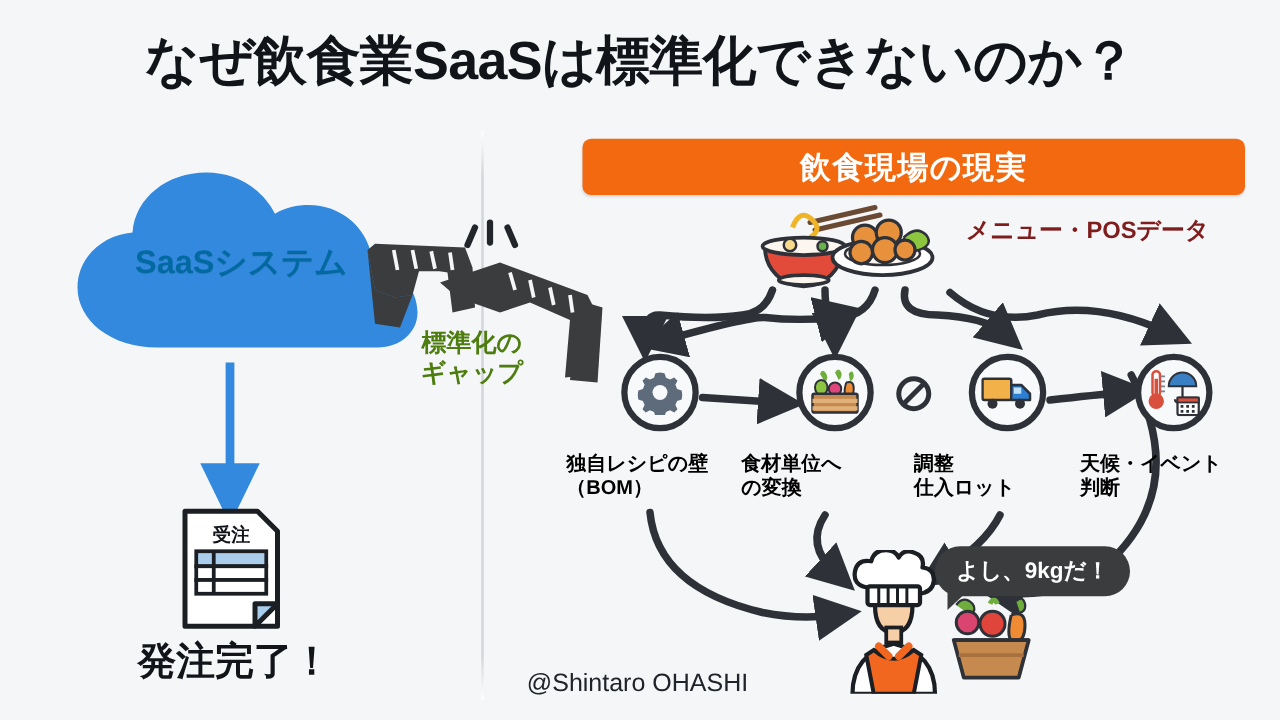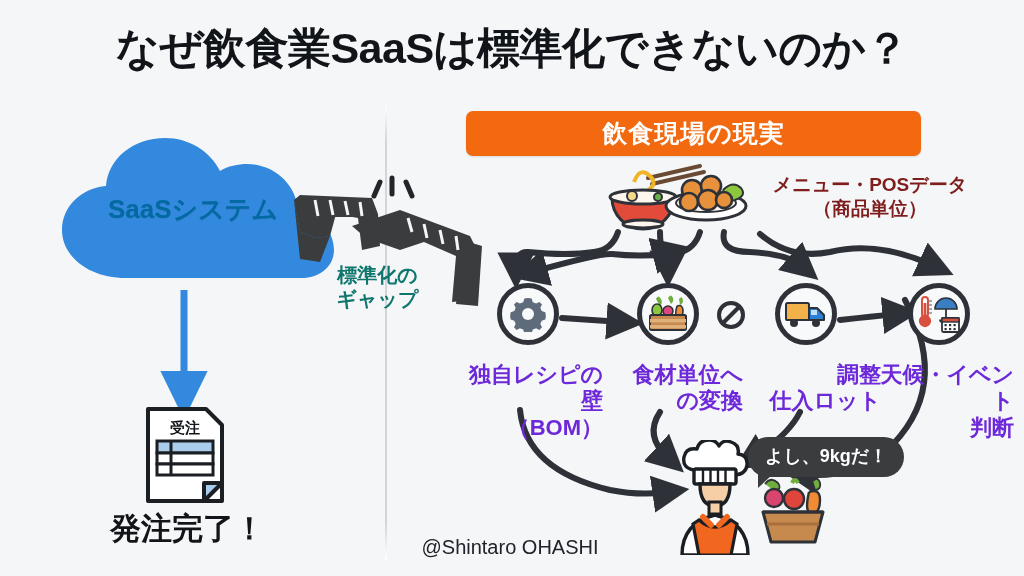--- a/index.html
+++ b/index.html
@@ -36,45 +36,45 @@
   
   .doc-wrap{position:absolute;left:140px;top:405px;width:90px;height:100px;}
   .doc-caption{
     position:absolute;left:60px;top:508px;width:255px;text-align:center;
     font-size:31px;font-weight:bold;color:#111418;
   }
 
   
   .gap-caption{
     position:absolute;left:300px;top:264px;width:155px;text-align:center;
-    font-size:20px;font-weight:bold;color:#0f766e;line-height:1.18;
+    font-size:20px;font-weight:bold;color:#4d7c0f;line-height:1.18;
   }
 
   
   .banner{
-    position:absolute;left:466px;top:111px;width:455px;height:45px;
+    position:absolute;left:466px;top:111px;width:530px;height:45px;
     background:#f2690f;border-radius:7px;
     display:flex;align-items:center;justify-content:center;
     box-shadow:0 1px 2px rgba(0,0,0,.12);
   }
   .banner-text{color:#ffffff;font-size:25px;font-weight:bold;letter-spacing:1px;}
 
   
   .pos-label{
     position:absolute;left:735px;top:173px;width:270px;text-align:center;
     font-size:19px;font-weight:bold;color:#7f1d1d;line-height:1.25;
   }
 
   
   .node{position:absolute;width:62px;height:62px;border-radius:50%;
         border:5px solid #2e3238;background:#f7f9fa;
         display:flex;align-items:center;justify-content:center;box-sizing:border-box;}
   .node-label{
-    position:absolute;width:150px;text-align:right;
-    font-size:22px;font-weight:bold;color:#6d28d9;line-height:1.2;
+    position:absolute;width:150px;text-align:left;
+    font-size:16px;font-weight:bold;color:#000000;line-height:1.2;
   }
 
   .n1{left:497px;top:283px;}  .l1{left:453px;top:362px;}
   .n2{left:637px;top:283px;}  .l2{left:593px;top:362px;}
   .n3{left:775px;top:283px;}  .l3{left:731px;top:362px;}
   .n4{left:908px;top:283px;}  .l4{left:864px;top:362px;}
 
   
   .prohibit{position:absolute;left:716px;top:300px;width:30px;height:30px;}
 
@@ -202,21 +202,20 @@
       <circle cx="692" cy="190" r="10" fill="#e8913c" stroke="#2e3238" stroke-width="2.6"></circle>
       <circle cx="711" cy="186" r="10" fill="#e8913c" stroke="#2e3238" stroke-width="2.6"></circle>
       <circle cx="689" cy="202" r="9" fill="#e8913c" stroke="#2e3238" stroke-width="2.6"></circle>
       <circle cx="708" cy="200" r="10" fill="#e8913c" stroke="#2e3238" stroke-width="2.6"></circle>
       <circle cx="724" cy="200" r="8" fill="#e8913c" stroke="#2e3238" stroke-width="2.6"></circle>
     </g>
   </svg>
 
   <div class="pos-label">
     <div>メニュー・POSデータ</div>
-    <div>（商品単位）</div>
   </div>
 
   <svg class="flow">
     <g fill="none" stroke="#2e3238" stroke-width="6" stroke-linecap="round" marker-end="url(#inkhead)">
 
       <path d="M618 232 q-6 18 -24 20 q-26 4 -66 0 q-12 -1 -12 16"></path>
       <path d="M660 232 q0 22 8 20"></path>
       <path d="M668 246 v20"></path>
       <path d="M700 232 q-6 20 -28 22 q-34 3 -60 0 q-12 -1 -80 18"></path>
       <path d="M724 232 q-4 20 26 20 q38 2 52 14"></path>

